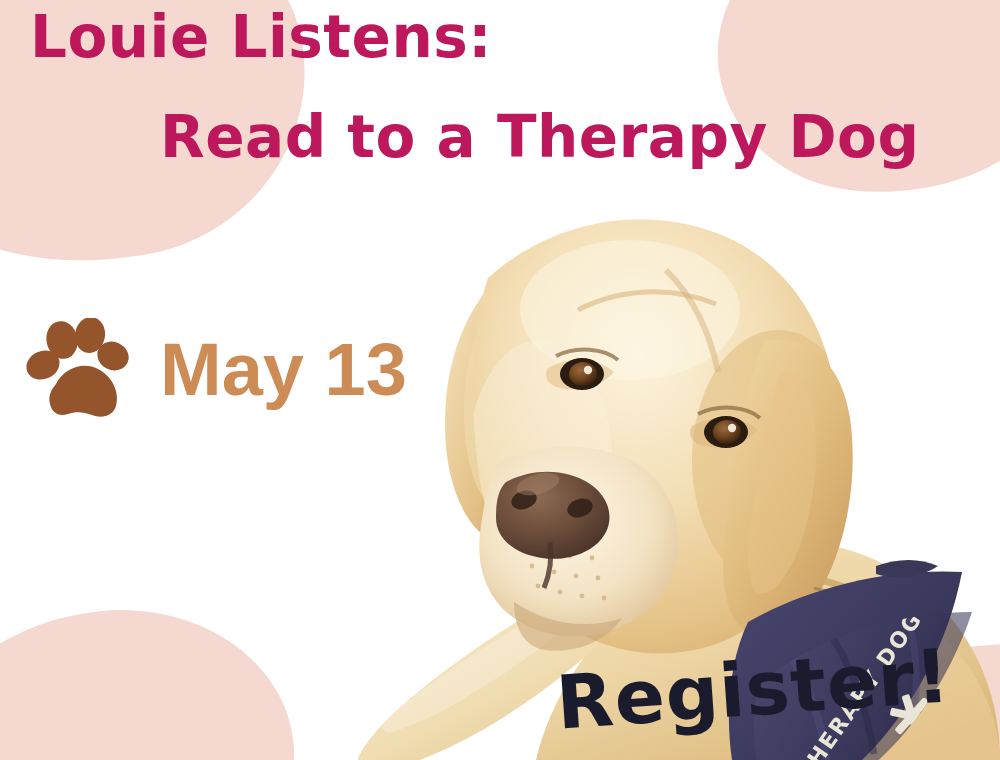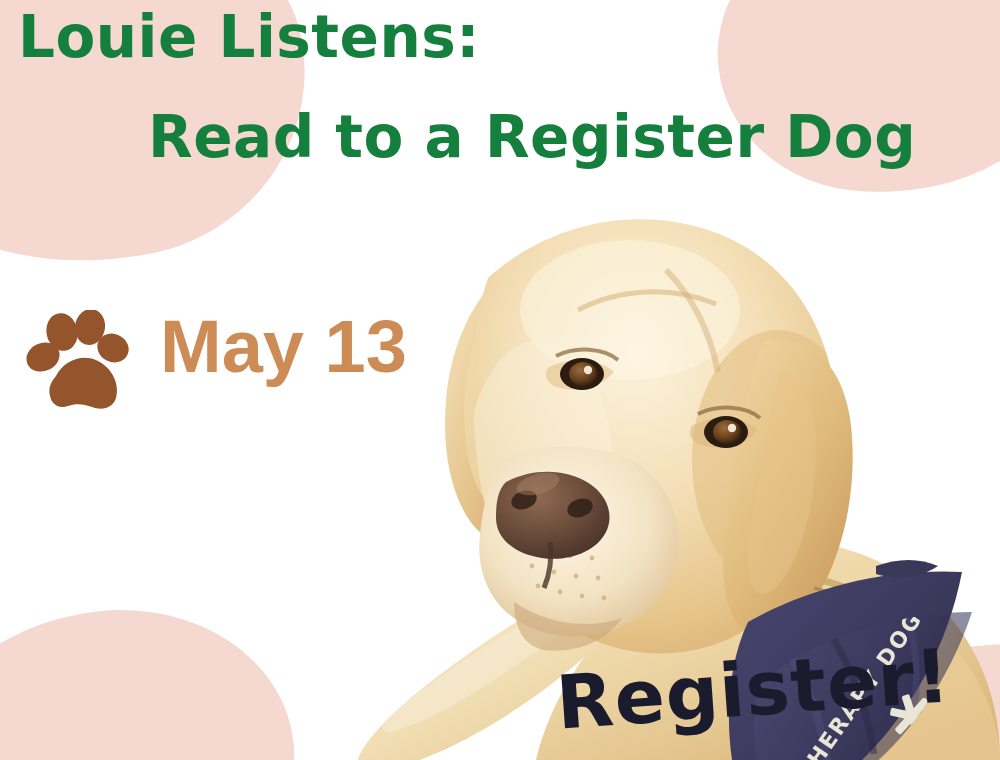--- a/index.html
+++ b/index.html
@@ -49,24 +49,25 @@
   .headline {
     position:absolute;
     left:0; top:8px;
     width:1000px;
     z-index:6;
     pointer-events:none;
   }
   .headline-line {
     font-family:"DejaVu Sans", sans-serif;
     font-weight:bold;
-    color:#15803d;
+    color:#be185d;
     letter-spacing:0.5px;
     line-height:1.0;
     white-space:nowrap;
+    margin-left:12px;
   }
   .headline-line-1 {
     font-size:58px;
     padding-left:18px;
   }
   .headline-line-2 {
     font-size:58px;
     padding-left:148px;
     margin-top:42px;
   }
@@ -82,20 +83,21 @@
   .photo-wrap svg { display:block; width:700px; height:600px; }
 
   
   .info-block {
     position:absolute;
     left:16px; top:310px;
     z-index:7;
   }
   .info-row {
     display:flex;
+    align-items:center;
     height:120px;
   }
   .paw {
     width:120px; height:104px;
     flex:0 0 120px;
     position:relative;
   }
   .paw svg { display:block; width:120px; height:104px; }
   .info-text {
     font-family:"Liberation Sans", sans-serif;
@@ -313,21 +315,21 @@
           <rect x="-4" y="-22" width="8" height="44" rx="2" transform="rotate(120)"></rect>
         </g>
       </g>
 
       <path d="M576,406 C598,398 620,398 638,406 C620,418 596,420 576,414 Z" fill="#3a3859"></path>
     </svg>
   </div>
 
   <div class="headline">
     <div class="headline-line headline-line-1">Louie Listens:</div>
-    <div class="headline-line headline-line-2">Read to a Register Dog</div>
+    <div class="headline-line headline-line-2">Read to a Therapy Dog</div>
   </div>
 
   <div class="info-block">
 
     <div class="info-row">
       <span class="paw">
         <svg viewBox="0 0 120 104" xmlns="http://www.w3.org/2000/svg">
           <g fill="#95552c">
             <ellipse cx="27" cy="47" rx="17" ry="14" transform="rotate(-24 27 47)"></ellipse>
             <ellipse cx="46" cy="22" rx="15.5" ry="19" transform="rotate(-12 46 22)"></ellipse>

